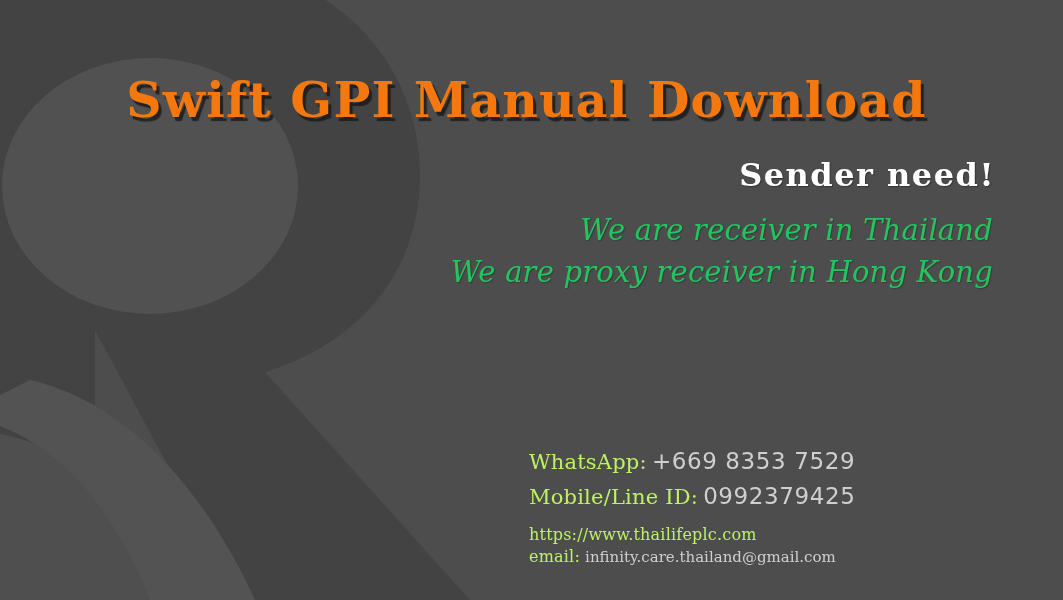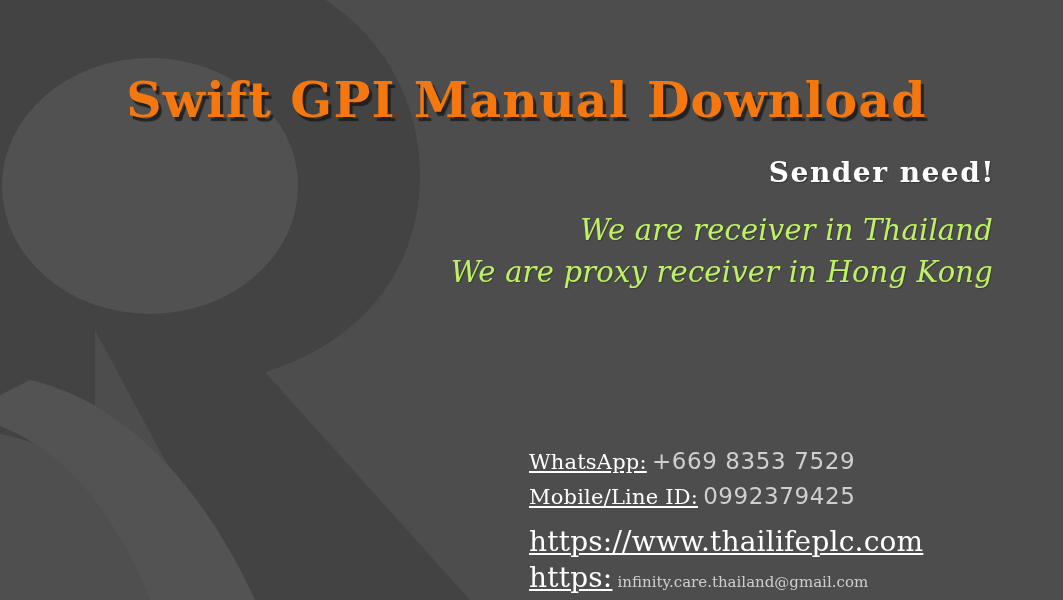--- a/index.html
+++ b/index.html
@@ -44,35 +44,35 @@
     line-height: 1.0;
   }
 
   
   #subtitle {
     position: absolute;
     right: 68px;
     top: 156px;
     font-family: "DejaVu Serif", "Liberation Serif", serif;
     font-weight: bold;
-    font-size: 28px;
+    font-size: 32px;
     letter-spacing: 1.5px;
     color: #ffffff;
     white-space: nowrap;
     text-shadow: 1px 1px 1px rgba(25,25,25,0.45);
   }
 
   
   .script-line {
     position: absolute;
     right: 70px;
     font-family: "DejaVu Serif", "Liberation Serif", serif;
     font-style: italic;
     font-size: 29px;
-    color: #bef264;
+    color: #22c55e;
     white-space: nowrap;
     letter-spacing: 0.2px;
     text-shadow: 1px 1px 1px rgba(25,25,25,0.35);
   }
   #script-line-0 { top: 213px; }
   #script-line-1 { top: 255px; text-align: center; }
 
   
   #contact {
     position: absolute;
@@ -80,36 +80,35 @@
     top: 448px;
     width: 470px;
   }
   .contact-row {
     white-space: nowrap;
     color: #c9c9c9;
     font-family: "DejaVu Serif", "Liberation Serif", serif;
   }
   .contact-row .lbl {
     font-size: 21px;
-    color: #ffffff;
+    color: #bef264;
     letter-spacing: 0.2px;
-    text-decoration: underline;
   }
   .contact-row .val {
     font-family: "DejaVu Sans", "Liberation Sans", sans-serif;
     font-size: 23px;
     color: #cfcfcf;
     letter-spacing: 0.6px;
     text-align: center;
   }
   #contact-row-0 { margin-bottom: 9px; }
   #contact-row-1 { margin-bottom: 16px; }
   #contact-row-2 { margin-bottom: 3px; }
   #contact-row-2 .lbl,
-  #contact-row-3 .lbl { font-size: 28px; }
+  #contact-row-3 .lbl { font-size: 16px; }
   #contact-row-2 .val,
   #contact-row-3 .val {
     font-family: "DejaVu Serif", "Liberation Serif", serif;
     font-size: 15px;
     letter-spacing: 0;
   }
 </style>
 </head>
 <body>
 
@@ -144,18 +143,18 @@
       <span class="lbl">Mobile/Line ID:</span>
       <span class="val">0992379425</span>
     </div>
 
     <div class="contact-row" id="contact-row-2">
       <span class="lbl">https://www.thailifeplc.com</span>
       <span class="val"></span>
     </div>
 
     <div class="contact-row" id="contact-row-3">
-      <span class="lbl">https:</span>
+      <span class="lbl">email:</span>
       <span class="val">infinity.care.thailand@gmail.com</span>
     </div>
 
   </div>
 </div>
 
 </body></html>

